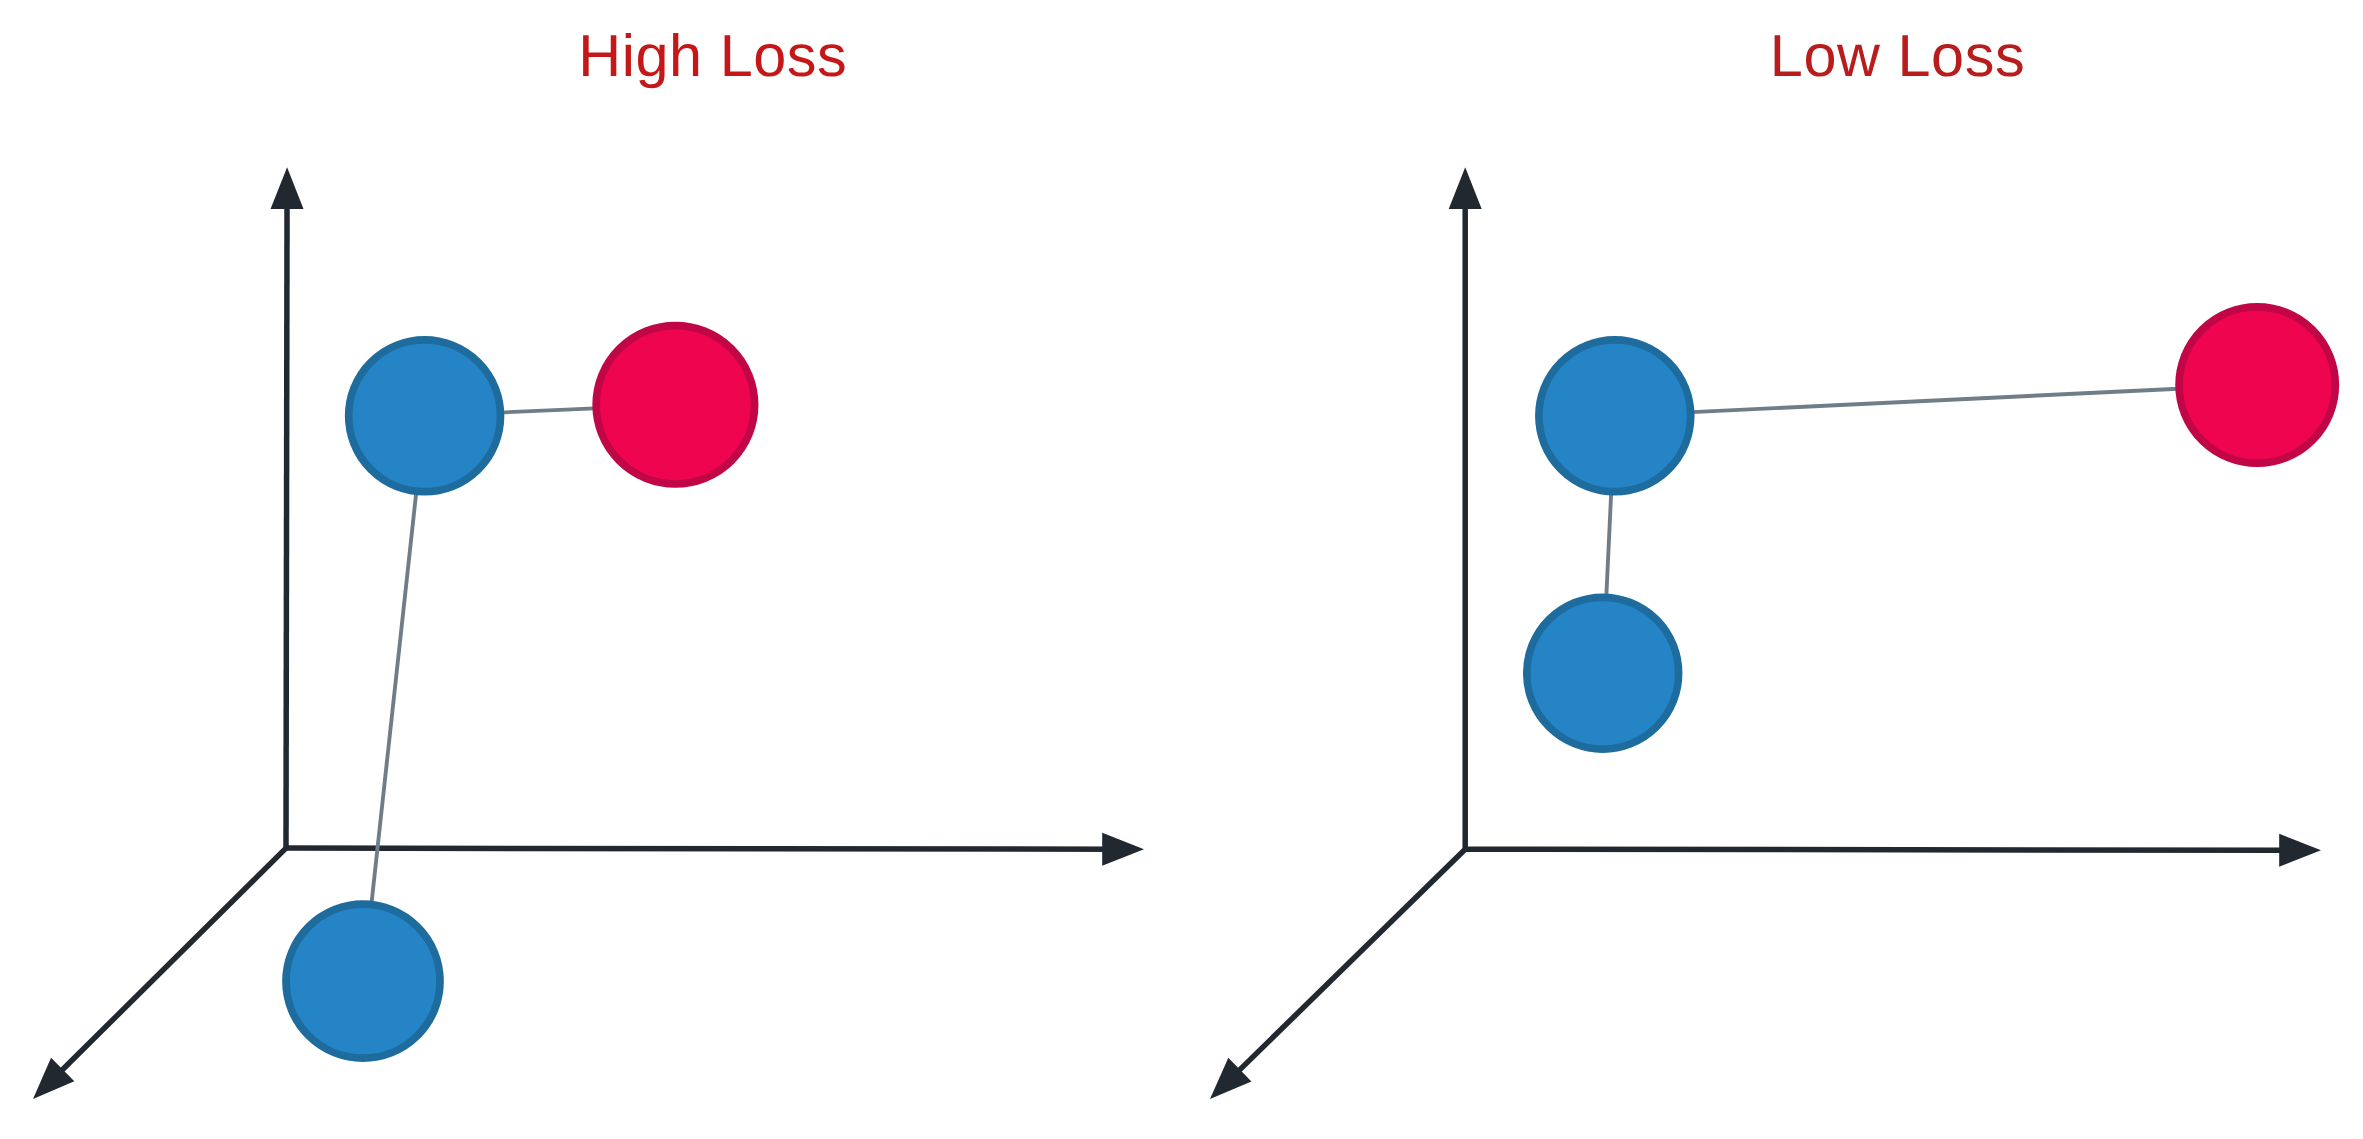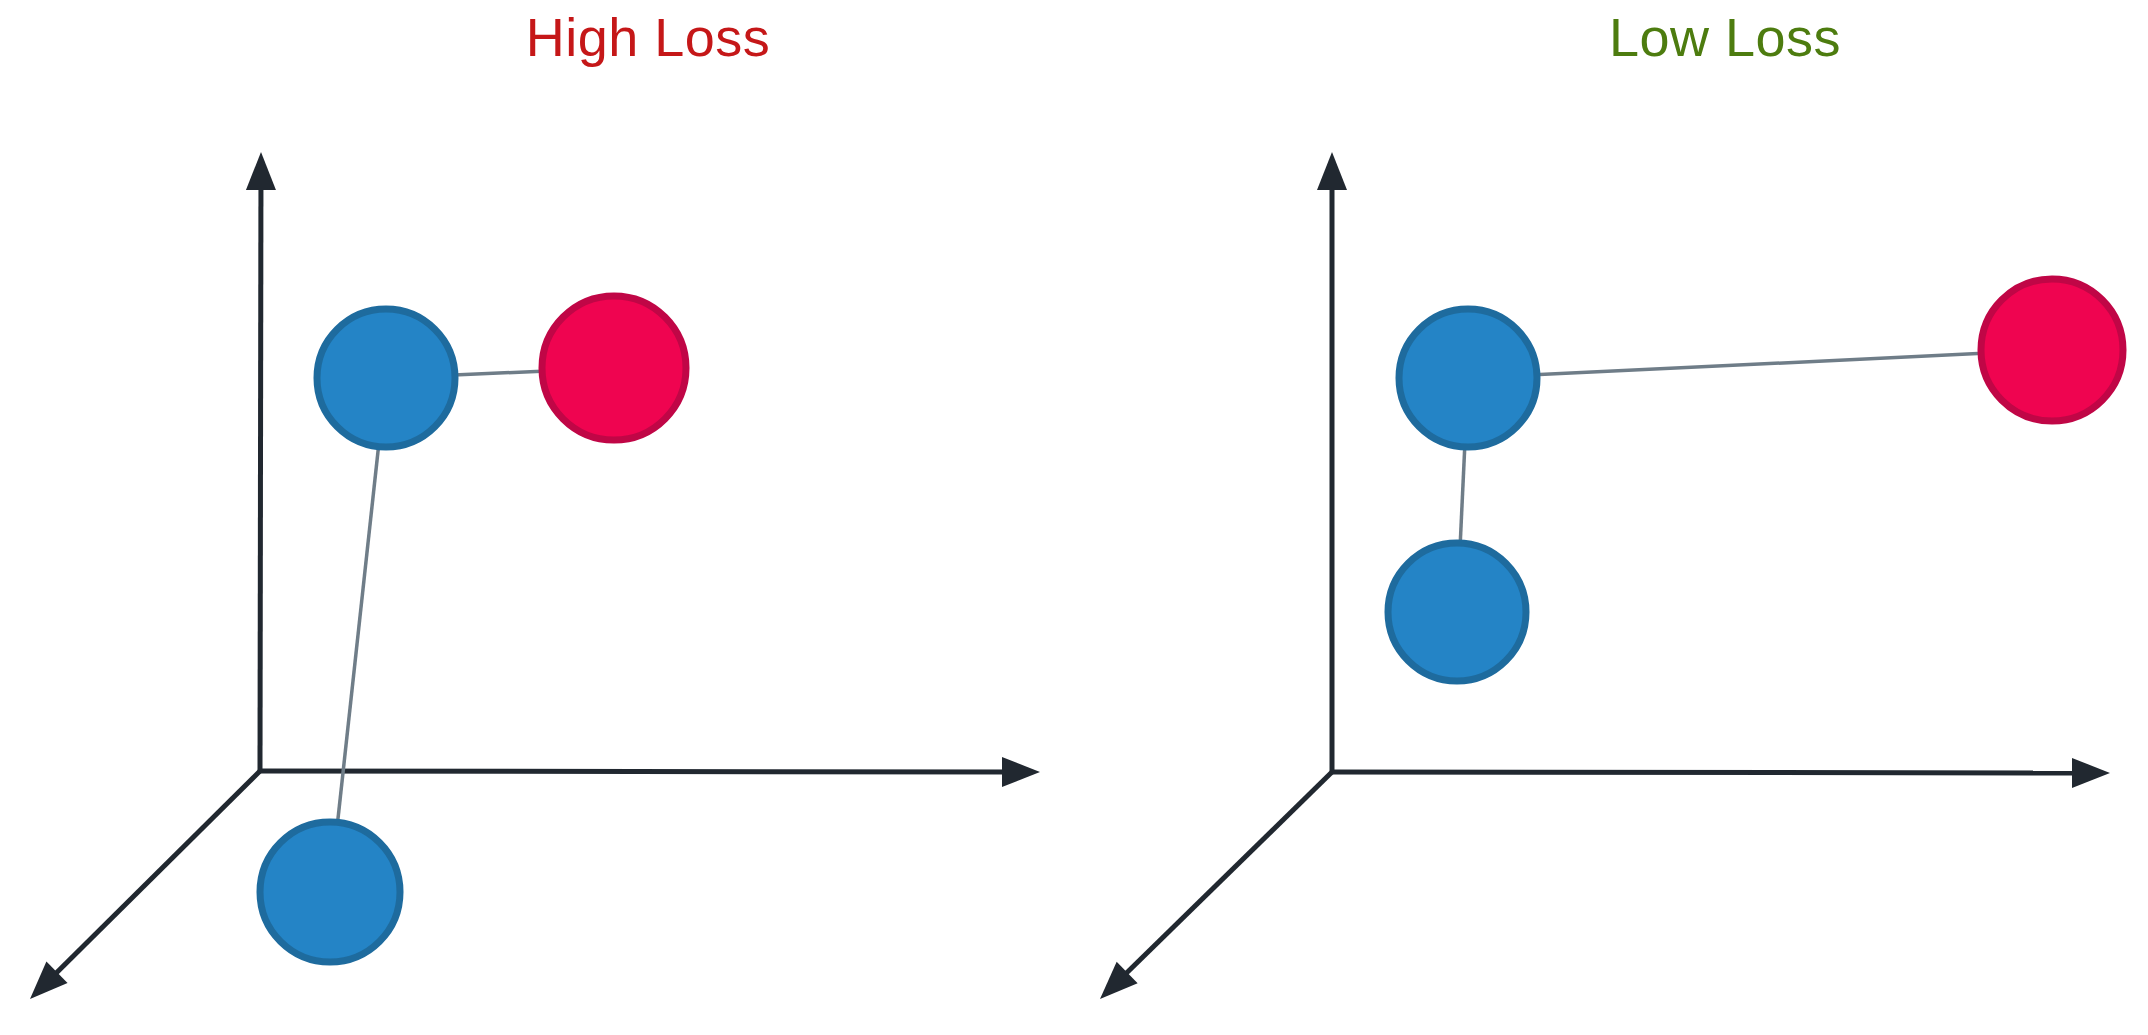--- a/index.html
+++ b/index.html
@@ -10,21 +10,21 @@
   #stage {
     position: relative;
     width: 2148px;
     height: 1035px;
     background: #ffffff;
     overflow: hidden;
     font-family: "Liberation Sans", "DejaVu Sans", sans-serif;
   }
   .panel-title {
     position: absolute;
-    top: 4px;
+    top: 18px;
     width: 600px;
     height: 66px;
     line-height: 66px;
     font-size: 54px;
     font-weight: 400;
     text-align: center;
     letter-spacing: 0.5px;
     user-select: none;
   }
   #title-high-loss { left: 348px; }
@@ -57,14 +57,14 @@
       <polygon points="2110,773 2071.980751200456,787.9511444618242 2072.0193115799134,757.951169243549" fill="#212830"></polygon>
       <line x1="1332" y1="772" x2="1116.2966890263178" y2="983.0545327199391" stroke="#212830" stroke-width="5"></line>
       <polygon points="1100,999 1116.670709377156,961.7027152615315 1137.6515873772364,983.1457271382653" fill="#212830"></polygon>
       <line x1="1468" y1="378" x2="2052" y2="350" stroke="#6f7d88" stroke-width="3.5"></line>
       <line x1="1468" y1="378" x2="1457" y2="612" stroke="#6f7d88" stroke-width="3.5"></line>
       <circle cx="1468" cy="378" r="69" fill="#2484c6" stroke="#1e6b9e" stroke-width="7"></circle>
       <circle cx="2052" cy="350" r="71" fill="#ef0450" stroke="#c00646" stroke-width="7"></circle>
       <circle cx="1457" cy="612" r="69" fill="#2484c6" stroke="#1e6b9e" stroke-width="7"></circle>
     </svg>
   <div class="panel-title" id="title-high-loss" style="color: rgb(197, 23, 24);">High Loss</div>
-  <div class="panel-title" id="title-low-loss" style="color: #4d7c0f;">Low Loss</div>
+  <div class="panel-title" id="title-low-loss" style="color: #b91c1c;">Low Loss</div>
 </div>
 
 </body></html>

